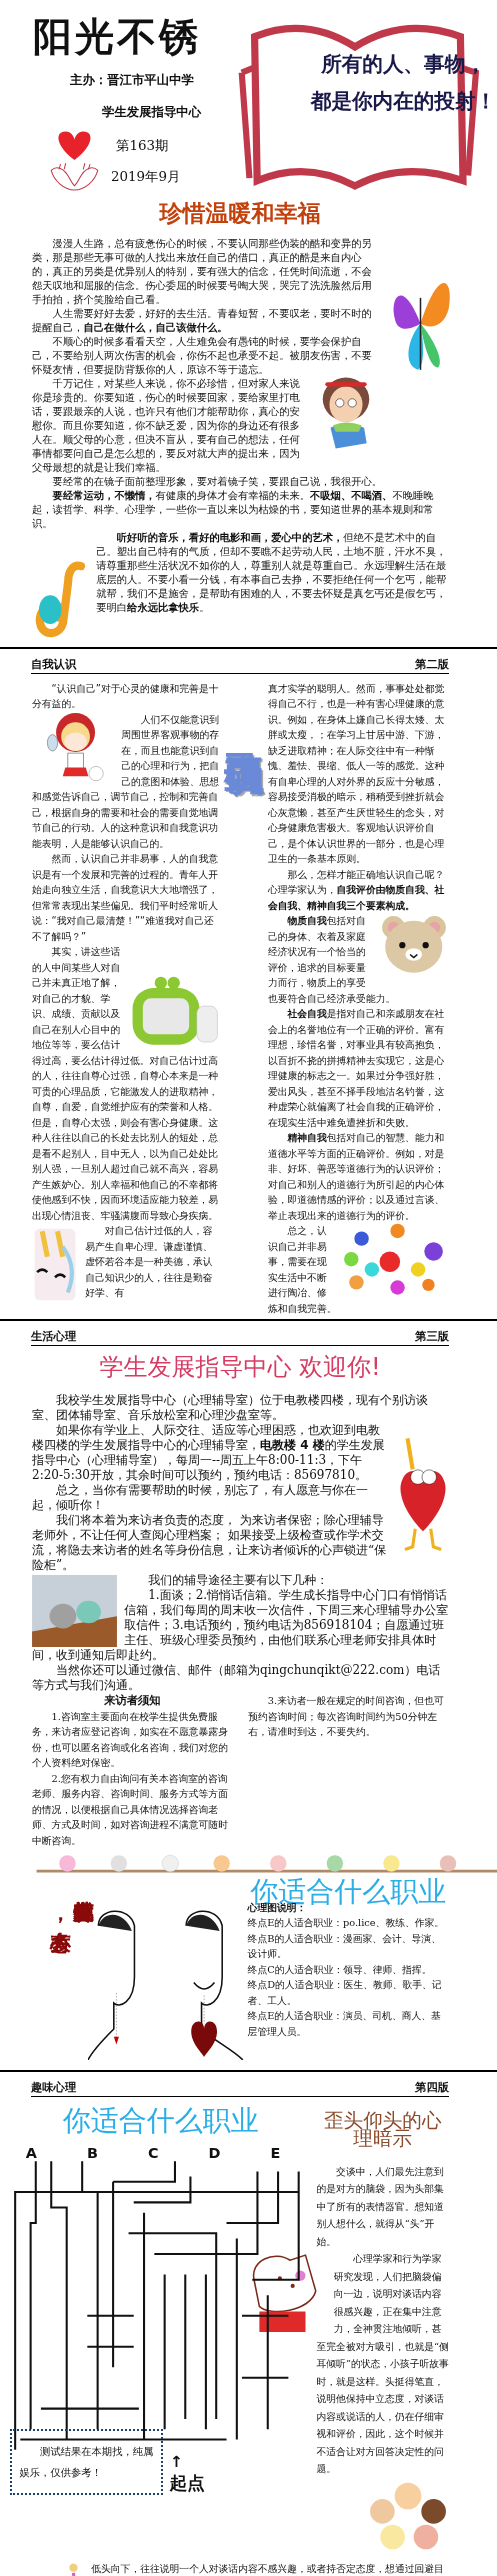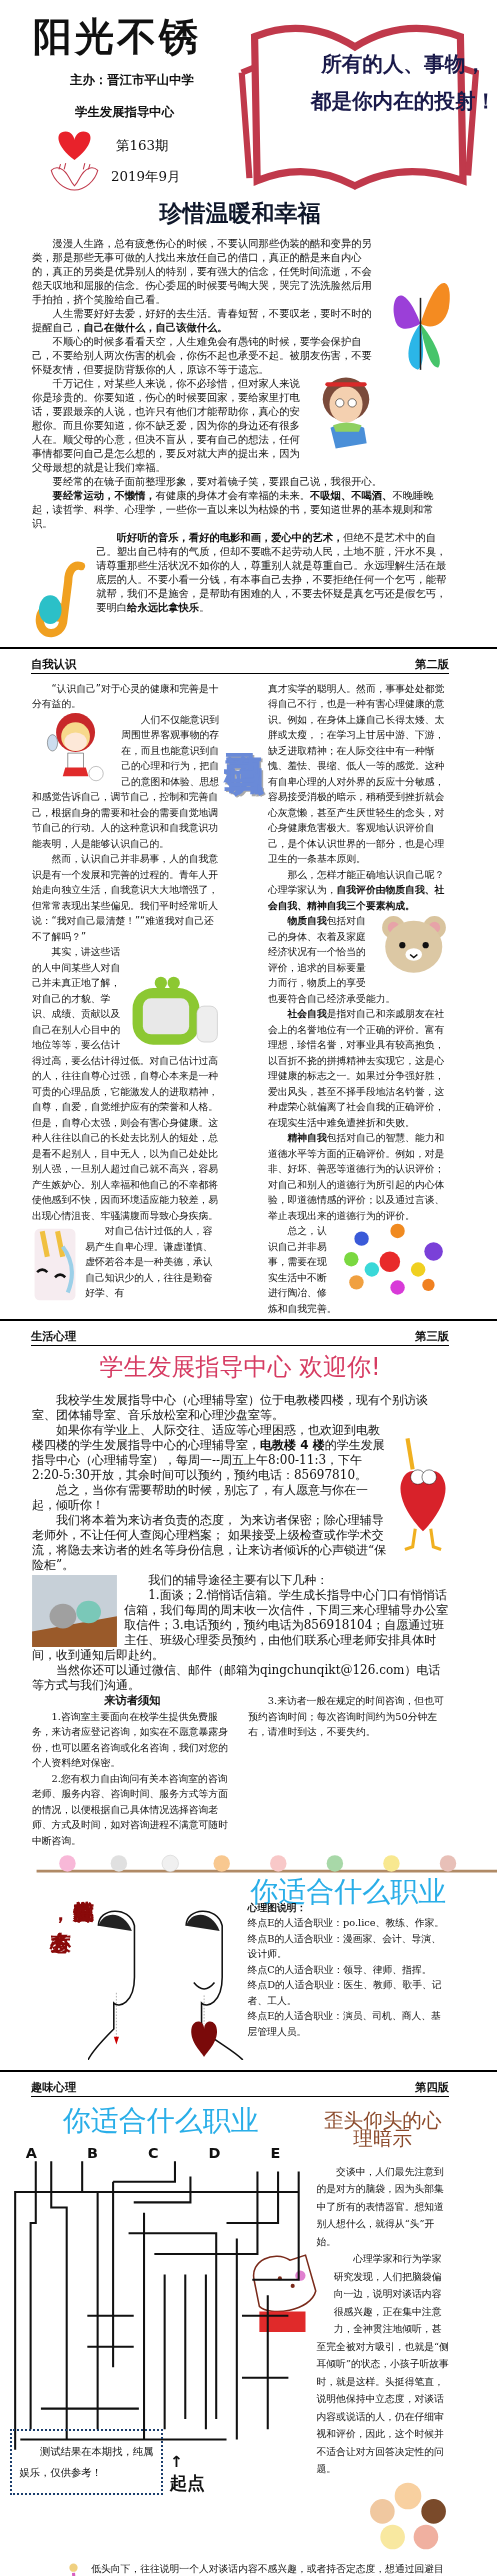--- a/index.html
+++ b/index.html
@@ -7,29 +7,29 @@
   .page{position:relative;width:480px;}
   .p-body{font-size:10.3px;line-height:14px;}
   .indent{text-indent:2em;}
   .b{font-weight:bold;font-family:"DejaVu Sans","Liberation Sans",sans-serif;}
   .para{margin:0;}
 
   
   .mast{position:relative;height:198px;}
   .mast-title{position:absolute;left:33px;top:10.3px;font-size:39px;font-weight:bold;letter-spacing:3.1px;font-family:"DejaVu Serif",serif;}
   .mast-org{position:absolute;left:70px;top:72px;font-size:12.4px;font-weight:bold;}
-  .mast-dept{position:absolute;left:75px;top:104px;font-size:12.4px;font-weight:bold;}
+  .mast-dept{position:absolute;left:102px;top:104px;font-size:12.4px;font-weight:bold;}
   .mast-issue{position:absolute;left:116px;top:137px;font-size:13.4px;}
   .mast-date{position:absolute;left:111px;top:168px;font-size:13.4px;}
   .heart-hands{position:absolute;left:46px;top:129px;width:57px;height:62px;}
   .book{position:absolute;left:234px;top:15.5px;width:247px;height:175px;}
   .book-text{position:absolute;left:263px;top:46px;width:201px;text-align:center;font-size:20.6px;font-weight:bold;color:#1a1a4a;line-height:37px;font-family:"DejaVu Sans",sans-serif;margin-left:40px;}
 
   .art-title{text-align:center;font-size:23px;font-weight:bold;font-family:"DejaVu Sans",sans-serif;}
-  .blue-title{color:#0f172a;}
+  .blue-title{color:#c2410c;}
   .pink-title{color:#d63b62;font-weight:normal;}
   .cyan-title{color:#29aee8;font-weight:normal;}
   .brown-title{color:#8b4a2b;font-weight:normal;}
 
   .section-bar{height:2.1px;background:#000;margin:0;}
   .sec-head{display:flex;justify-content:space-between;margin:0 31px 0 31px;border-bottom:0.8px solid #000;font-size:11.3px;font-weight:bold;font-family:"DejaVu Sans",sans-serif;padding:7.2px 0 1px;}
   .float-r{float:right;margin-left:7.2px;}
   .float-l{float:left;margin-right:7.2px;}
 
   .dotted-box{border:2.1px dotted #1c3f6e;padding:9.3px 7.2px;font-size:10.3px;line-height:21.6px;}
@@ -192,21 +192,21 @@
     <p class="para indent">总之，当你有需要帮助的时候，别忘了，有人愿意与你在一起，倾听你！</p>
     <p class="para indent">我们将本着为来访者负责的态度， 为来访者保密；除心理辅导老师外，不让任何人查阅心理档案； 如果接受上级检查或作学术交流，将隐去来访者的姓名等身份信息，让来访者倾诉的心声锁进“保险柜”。</p>
     <svg class="float-l" width="85" height="72" style="margin-top:2.1px;" viewBox="0 0 165 140">
       <rect width="165" height="140" fill="#c7d0d8"></rect>
       <polygon points="0,110 165,80 165,140 0,140" fill="#9a5a2a"></polygon>
       <ellipse cx="60" cy="80" rx="26" ry="24" fill="#a0a0a0"></ellipse>
       <ellipse cx="110" cy="72" rx="24" ry="22" fill="#7ac8b8"></ellipse>
     </svg>
     <p class="para indent">我们的辅导途径主要有以下几种：</p>
     <p class="para indent">1.面谈；2.悄悄话信箱。学生成长指导中心门口有悄悄话信箱，我们每周的周末收一次信件，下周三来心理辅导办公室取信件；3.电话预约，预约电话为856918104；自愿通过班主任、班级心理委员预约，由他们联系心理老师安排具体时间，收到通知后即赴约。</p>
-    <p class="para indent">当然你还可以通过微信、邮件（邮箱为qingchunqikt@126.com）电话等方式与我们沟通。</p>
+    <p class="para indent">当然你还可以通过微信、邮件（邮箱为qingchunqikt@222.com）电话等方式与我们沟通。</p>
   </div>
 
   <div class="p-body" style="display:flex;gap:15.5px;margin:0 31px 0 32px;font-size:9.8px;line-height:15.5px;">
     <div style="flex:1;">
       <div class="b" style="text-align:center;font-size:11.3px;">来访者须知</div>
       <p class="para indent">1.咨询室主要面向在校学生提供免费服务，来访者应登记咨询，如实在不愿意暴露身份，也可以匿名咨询或化名咨询，我们对您的个人资料绝对保密。</p>
       <p class="para indent">2.您有权力自由询问有关本咨询室的咨询老师、服务内容、咨询时间、服务方式等方面的情况，以便根据自己具体情况选择咨询老师、方式及时间，如对咨询进程不满意可随时中断咨询。</p>
     </div>
     <div style="flex:1;">
       <p class="para indent">3.来访者一般在规定的时间咨询，但也可预约咨询时间；每次咨询时间约为50分钟左右，请准时到达，不要失约。</p>

